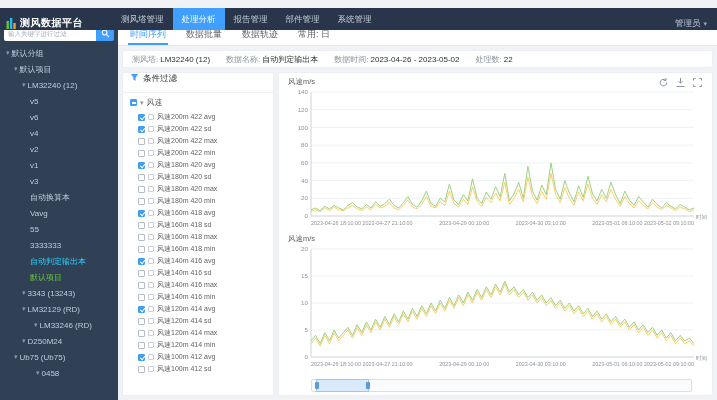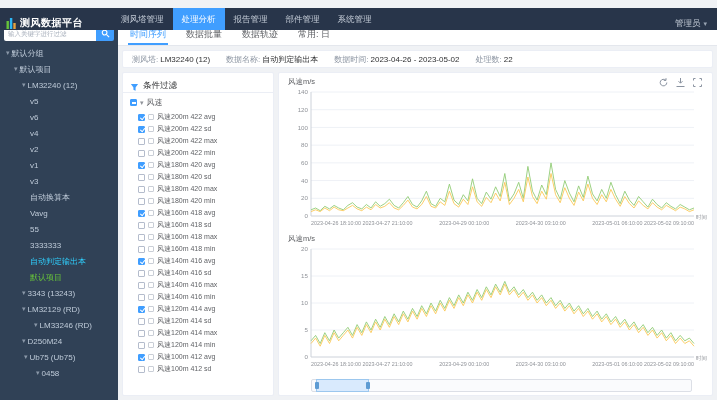--- a/index.html
+++ b/index.html
@@ -34,21 +34,21 @@
   .tab{font-size:9px;color:#606266;padding:6px 2px 0;cursor:pointer;border-bottom:2px solid transparent;white-space:nowrap}
   .tab.active{color:#409eff;border-bottom-color:#409eff}
 
   .info-card{margin:4px 4px 0;background:#fff;border:1px solid #ebeef5;border-radius:2px;height:18px;display:flex;align-items:center;gap:16px;padding:0 9px;font-size:8px;color:#8a93a0;white-space:nowrap;overflow:hidden}
   .info-item b{color:#303133;font-weight:normal;margin-left:2px}
 
   .body-row{display:flex;gap:4px;margin:4px;height:324px}
 
   
   .filter-card{width:152px;background:#fff;border:1px solid #ebeef5;border-radius:2px;display:flex;flex-direction:column;overflow:hidden}
-  .filter-header{height:20px;flex:none;display:flex;align-items:flex-end;gap:4px;padding:0 7px;border-bottom:1px solid #ebeef5;font-size:8.5px;color:#303133}
+  .filter-header{height:20px;flex:none;display:flex;align-items:flex-start;gap:4px;padding:0 7px;border-bottom:1px solid #ebeef5;font-size:8.5px;color:#303133}
   .group-row{display:flex;align-items:center;gap:3px;padding:4px 7px 2px;font-size:8px;color:#606266;flex:none}
   .group-row .caret{font-size:7px;color:#909399}
   .filter-list{flex:1;overflow:hidden;padding:1px 2px 0 15px}
   .filter-row{height:12px;display:flex;align-items:center;gap:3px;font-size:7px;color:#606266;white-space:nowrap;cursor:pointer}
   .cb{width:7px;height:7px;border:1px solid #b4bccc;border-radius:1px;background:#fff;flex:none;position:relative;cursor:pointer}
   .cb.checked{background:#409eff;border-color:#409eff}
   .cb.checked::after{content:"";position:absolute;left:1.6px;top:.2px;width:2.4px;height:4.4px;border:solid #fff;border-width:0 1px 1px 0;transform:rotate(40deg)}
   .cb.ind::after{content:"";position:absolute;left:1px;top:2.4px;width:4px;height:1.6px;background:#fff}
   .cb.ind{background:#409eff;border-color:#409eff}
   .tag-box{width:6px;height:6px;border:1px solid #c9ced6;border-radius:1px;flex:none}
@@ -157,21 +157,21 @@
         <span>LM32129 (RD)</span>
       </li>
       <li class="tree-item" style="padding-left: 34px;">
         <span class="caret">▾</span>
         <span>LM33246 (RD)</span>
       </li>
       <li class="tree-item" style="padding-left: 22px;">
         <span class="caret">▾</span>
         <span>D250M24</span>
       </li>
-      <li class="tree-item" style="padding-left: 24px;">
+      <li class="tree-item" style="padding-left: 14px;">
         <span class="caret">▾</span>
         <span>Ub75 (Ub75)</span>
       </li>
       <li class="tree-item" style="padding-left: 36px;">
         <span class="caret">▾</span>
         <span>0458</span>
       </li>
     </ul>
 </aside>
 

